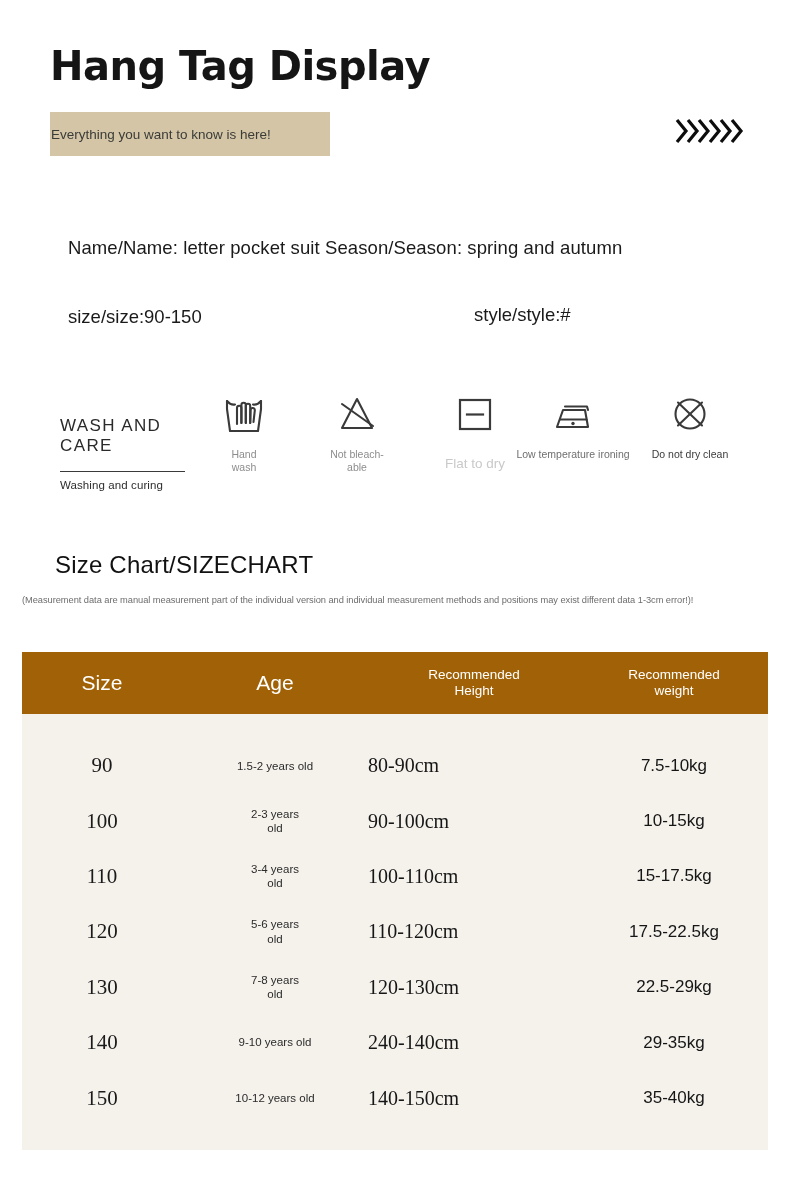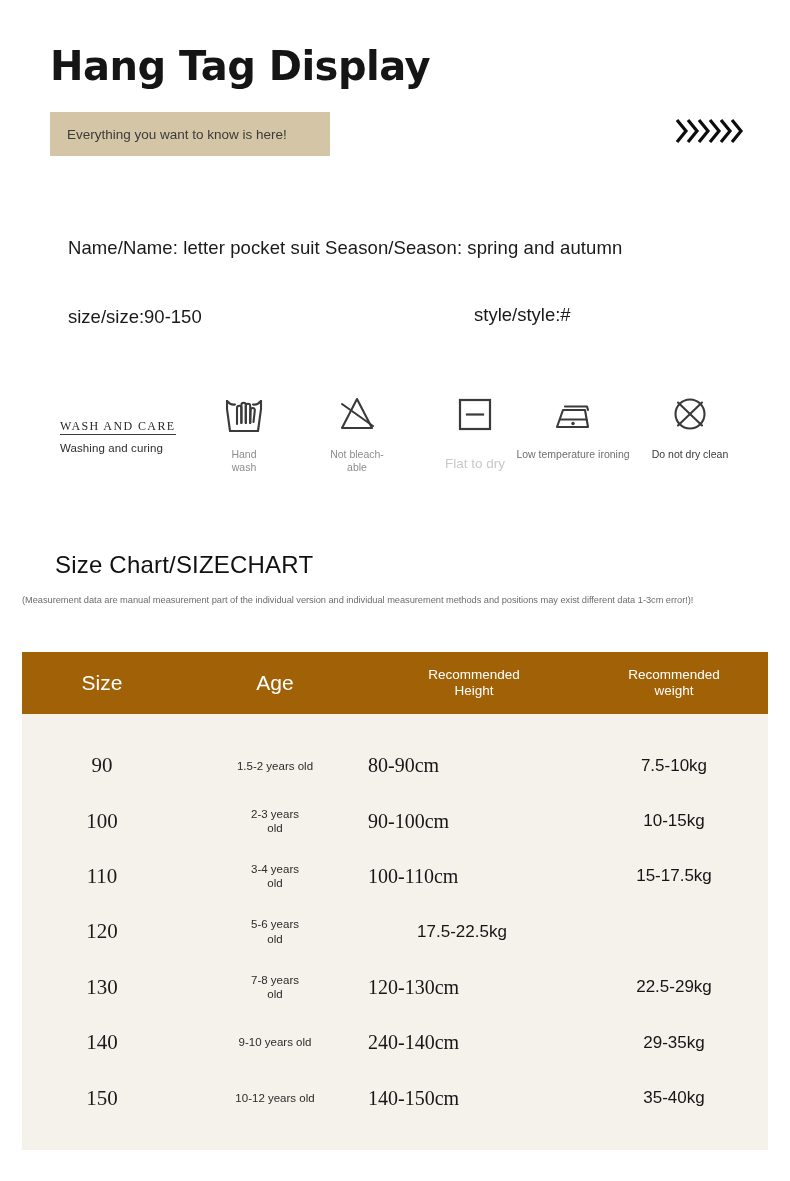--- a/index.html
+++ b/index.html
@@ -34,21 +34,21 @@
     top: 112px;
     width: 280px;
     height: 44px;
     background: #d3c5a6;
     display: flex;
     align-items: center;
   }
   .tagline-text {
     font-size: 13.5px;
     color: #3b3b38;
-    padding-left: 17px;
+    padding-left: 1px;
     font-family: "Liberation Sans", sans-serif;
   }
   .chevron-deco {
     position: absolute;
     right: 44px;
     top: 113px;
     width: 72px;
     height: 36px;
   }
 
@@ -84,27 +84,26 @@
     width: 790px;
     height: 100px;
   }
   .care-brand {
     position: absolute;
     left: 60px;
     top: 28px;
     width: 125px;
   }
   .care-brand-title {
-    font-size: 12px;
+    font-size: 17px;
     letter-spacing: 1.4px;
     color: #2a2a2a;
     border-bottom: 1px solid #3a3a3a;
-    padding-bottom: 0;
+    padding-bottom: 15px;
     display: inline-block;
-    font-family: Liberation Serif, serif;
   }
   .care-brand-sub {
     font-size: 11.5px;
     color: #2e2e2e;
     margin-top: 7px;
     letter-spacing: 0.1px;
   }
   .care-item {
     position: absolute;
     top: 0;
@@ -339,20 +338,21 @@
         </div>
         <div class="cell c-height v-height">100-110cm</div>
         <div class="cell c-weight v-weight">15-17.5kg</div>
       </div>
       <div class="st-row">
         <div class="cell c-size v-size">120</div>
         <div class="cell c-age v-age">
           <div>5-6 years</div>
           <div>old</div>
         </div>
+        <div class="cell c-height v-height">110-120cm</div>
         <div class="cell c-weight v-weight">17.5-22.5kg</div>
       </div>
       <div class="st-row">
         <div class="cell c-size v-size">130</div>
         <div class="cell c-age v-age">
           <div>7-8 years</div>
           <div>old</div>
         </div>
         <div class="cell c-height v-height">120-130cm</div>
         <div class="cell c-weight v-weight">22.5-29kg</div>

